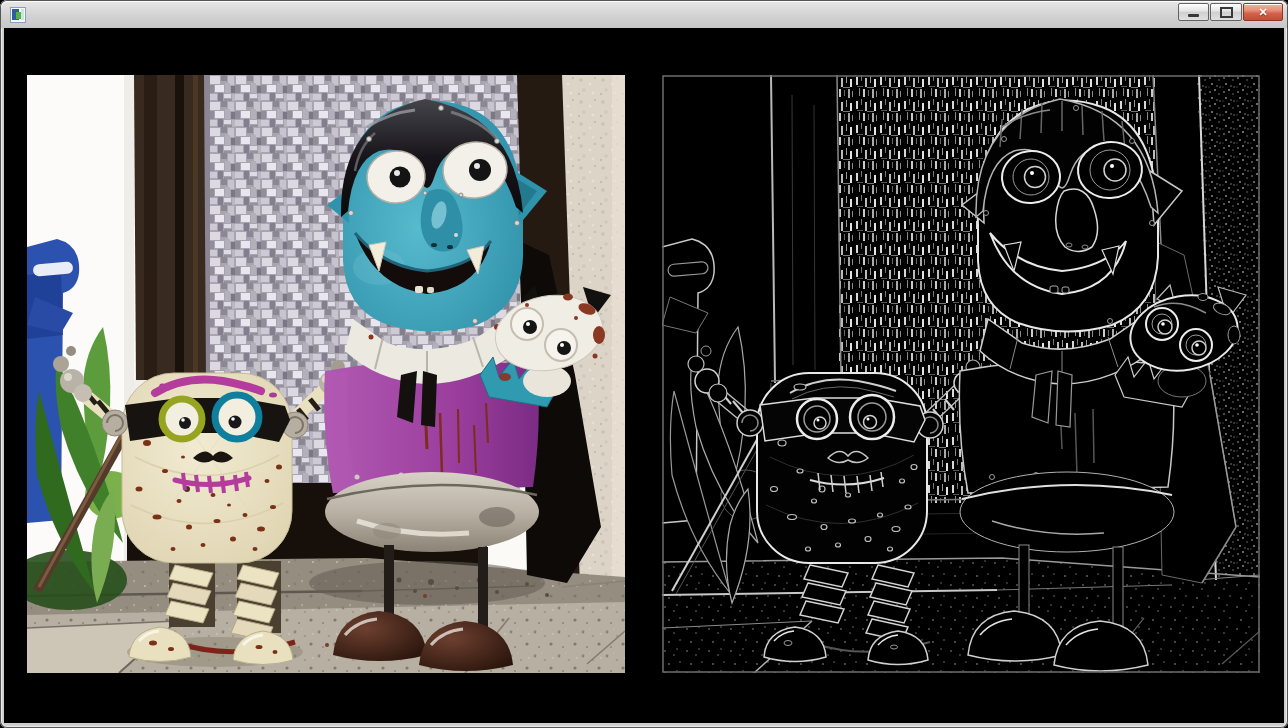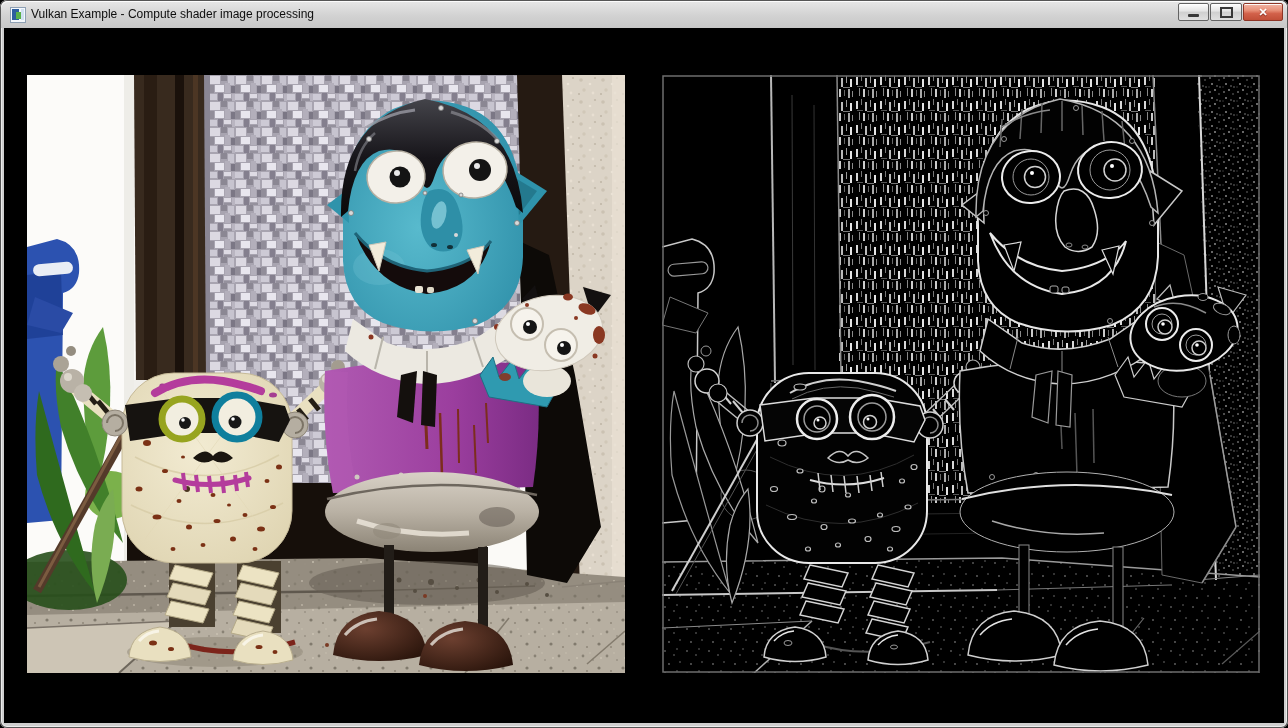--- a/index.html
+++ b/index.html
@@ -34,21 +34,20 @@
 </head>
 <body>
 
 <div class="stage">
   <div class="titlebar">
     <span class="app-icon">
         <span class="a"></span>
         <span class="b"></span>
         <span class="c"></span>
       </span>
-    <span class="title">Vulkan Example - Compute shader image processing</span>
     <span class="win-controls">
       <button class="win-btn minimize">
           <span class="glyph-min"></span>
         </button>
       <button class="win-btn maximize">
           <span class="glyph-max"></span>
         </button>
       <button class="win-btn close">
           <span>✕</span>
         </button>

